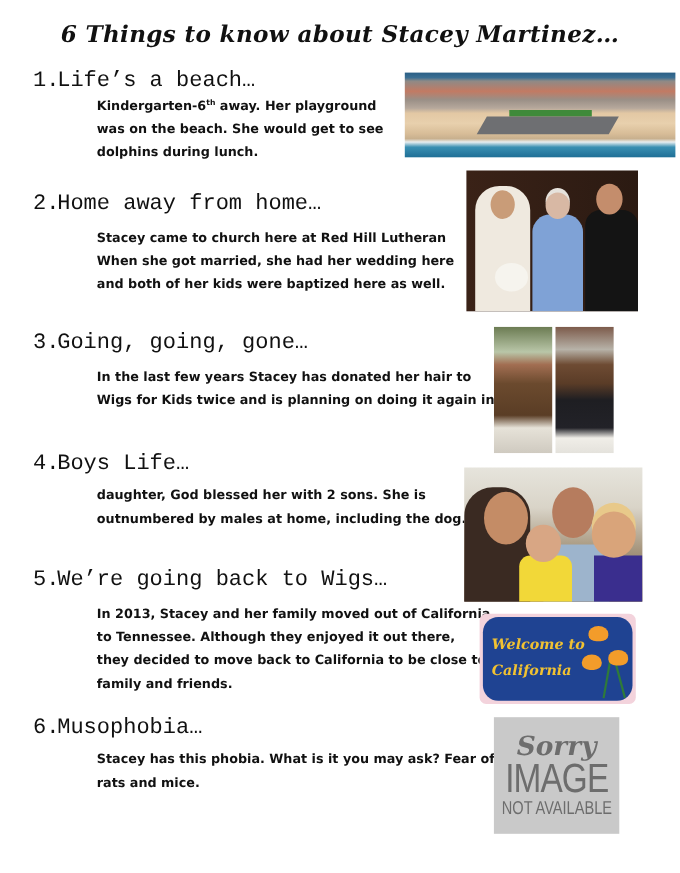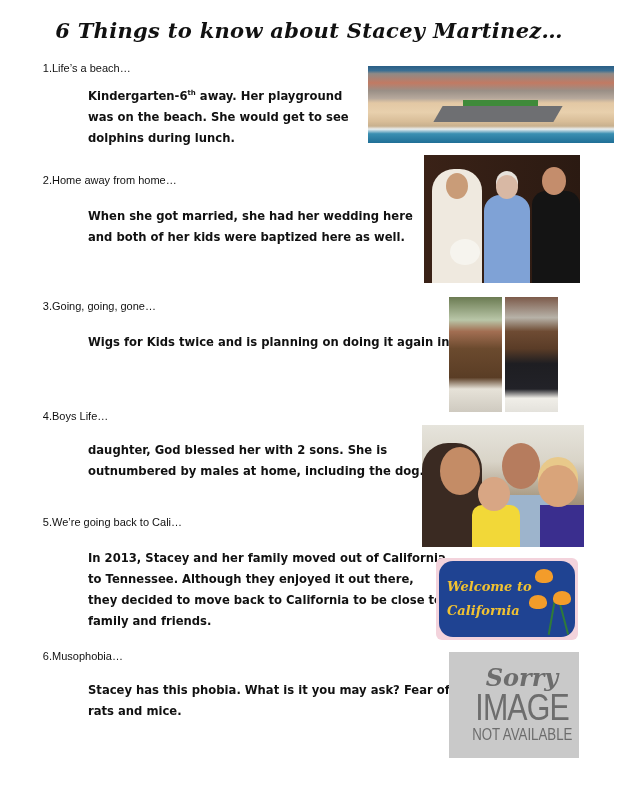--- a/index.html
+++ b/index.html
@@ -1,22 +1,22 @@
 <!DOCTYPE html>
 <html><head>
 <meta charset="utf-8">
 <style>
   html, body { margin:0; padding:0; background:#ffffff; }
   body { width:618px; height:794px; position:relative; overflow:hidden;
          font-family:"DejaVu Serif", serif; color:#111; }
   .title { position:absolute; left:0; width:618px; top:18px; text-align:center;
            font-family:"DejaVu Serif", serif; font-style:italic; font-weight:bold;
            font-size:21px; letter-spacing:0.3px; color:#111; }
-  .heading { position:absolute; left:30px; font-family:Liberation Sans, sans-serif;
-             font-size:11px; color:#111; white-space:nowrap;text-align:right; }
+  .heading { position:absolute; left:30px; font-family:Liberation Mono, monospace;
+             font-size:20px; color:#111; white-space:nowrap; }
   .heading .num { display:inline-block; width:22px; }
   .body-text { position:absolute; left:88px; font-family:"DejaVu Sans", sans-serif;
                font-weight:bold; font-size:11.6px; line-height:21px; color:#111; }
   .body-text sup { font-size:7px; line-height:0; }
   .photo { position:absolute; overflow:hidden; }
   
   .beach { left:368px; top:66px; width:246px; height:77px;
     background:linear-gradient(to bottom,
       #2a5f86 0%, #3b6f93 6%, #8f8a86 10%, #c27a63 22%, #9a8f86 32%, #b6a89c 42%,
       #e3c8a4 48%, #e8d0ad 60%, #d8bd98 72%, #c8b08e 78%, #e9eef0 82%, #3a8fb2 88%, #1f6f96 100%); }
@@ -61,21 +61,21 @@
   .calisign { left:436px; top:558px; width:142px; height:82px; background:#f3d3dc; border-radius:6px; }
   .calisign .plate { position:absolute; left:3px; top:3px; right:3px; bottom:3px; background:#1f4392; border-radius:14px; }
   .calisign .t1, .calisign .t2 { position:absolute; font-family:"DejaVu Serif", serif; font-style:italic;
     font-weight:bold; color:#f1c232; font-size:13px; white-space:nowrap; }
   .calisign .t1 { left:8px; top:18px; }
   .calisign .t2 { left:8px; top:42px; }
   .calisign .poppy { position:absolute; width:18px; height:14px; background:#f39c2a; border-radius:50% 50% 40% 40%; }
   .calisign .stem { position:absolute; width:2px; background:#2f7a3a; }
   
   .sorry { left:449px; top:652px; width:114px; height:106px; background:#c9c9c9;
-    display:flex; flex-direction:column; align-items:center; justify-content:center; color:#6d6d6d;padding-left:16px; }
+    display:flex; flex-direction:column; align-items:center; justify-content:center; color:#6d6d6d; }
   .sorry .s1 { font-family:"DejaVu Serif", serif; font-style:italic; font-weight:bold; font-size:24px; line-height:24px; }
   .sorry .s2 { font-family:"Liberation Sans", sans-serif; font-size:37px; line-height:36px; transform:scaleX(0.82); letter-spacing:-1px; }
   .sorry .s3 { font-family:"Liberation Sans", sans-serif; font-size:17px; line-height:18px; transform:scaleX(0.78); white-space:nowrap; }
 </style>
 </head>
 <body>
 
 <div class="title">6 Things to know about Stacey Martinez…</div>
 
 <div class="heading" style="top:62px;">
@@ -88,37 +88,39 @@
 </div>
 <div class="photo beach" title="Aerial photo of Newport beach">
   <div class="grass"></div>
     <div class="lot"></div>
 </div>
 
 <div class="heading" style="top:174px;">
   <span class="num">2.</span><span>Home away from home…</span>
 </div>
 <div class="body-text" style="top:206px;">
+  <div>Stacey came to church here at Red Hill Lutheran</div>
   <div>When she got married, she had her wedding here</div>
   <div>and both of her kids were baptized here as well.</div>
 </div>
 <div class="photo wedding" title="Wedding photo with bride, grandmother and groom">
   <div class="bride"></div>
     <div class="bride-face"></div>
   <div class="grandma"></div>
     <div class="grandma-face"></div>
   <div class="groom"></div>
     <div class="groom-face"></div>
   <div class="bouquet"></div>
 </div>
 
 <div class="heading" style="top:300px;">
   <span class="num">3.</span><span>Going, going, gone…</span>
 </div>
 <div class="body-text" style="top:332px;">
+  <div>In the last few years Stacey has donated her hair to</div>
   <div>Wigs for Kids twice and is planning on doing it again in</div>
 </div>
 <div class="photo hair" title="Before and after long hair photos">
   <div class="left"></div>
     <div class="right"></div>
 </div>
 
 <div class="heading" style="top:410px;">
   <span class="num">4.</span><span>Boys Life…</span>
 </div>
@@ -131,21 +133,21 @@
     <div class="mom-face"></div>
   <div class="dad-shirt"></div>
     <div class="dad-face"></div>
   <div class="kid1"></div>
     <div class="kid1-face"></div>
   <div class="kid2"></div>
     <div class="kid2-face"></div>
 </div>
 
 <div class="heading" style="top:516px;">
-  <span class="num">5.</span><span>We’re going back to Cali…</span>
+  <span class="num">5.</span><span>We’re going back to Wigs…</span>
 </div>
 <div class="body-text" style="top:548px;">
   <div>In 2013, Stacey and her family moved out of California</div>
   <div>to Tennessee.  Although they enjoyed it out there,</div>
   <div>they decided to move back to California to be close to</div>
   <div>family and friends.</div>
 </div>
 <div class="photo calisign" title="Welcome to California sign">
   <div class="plate">
     <div class="t1">Welcome to</div>

